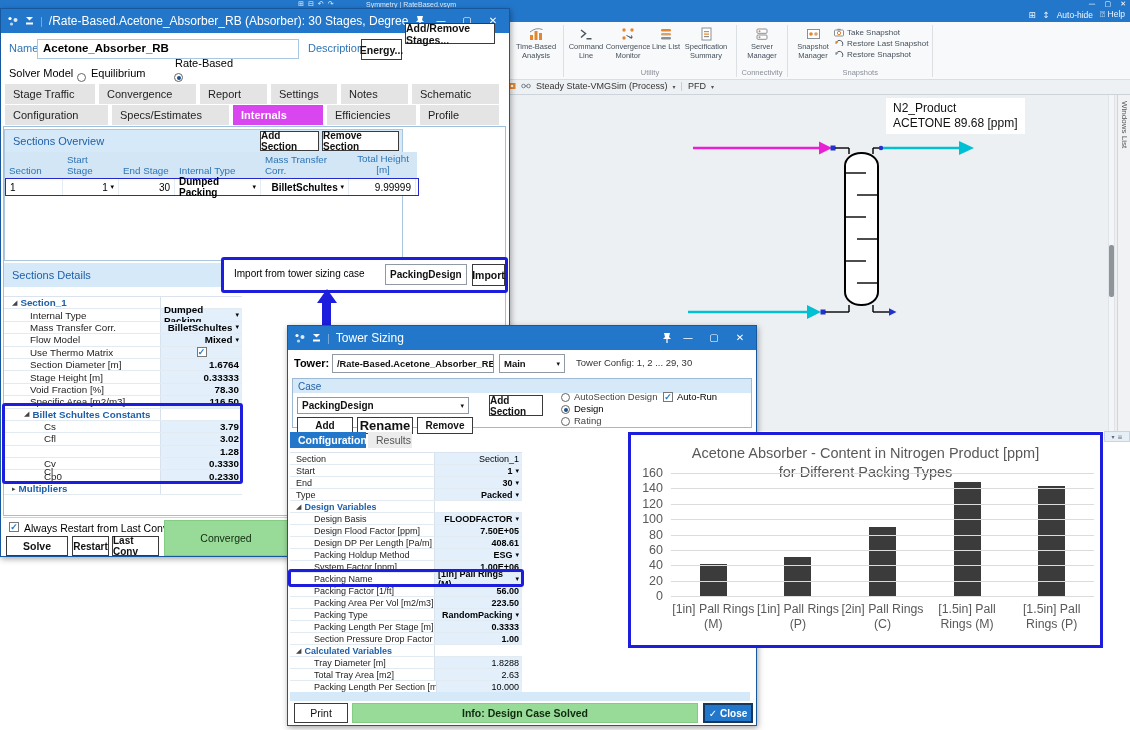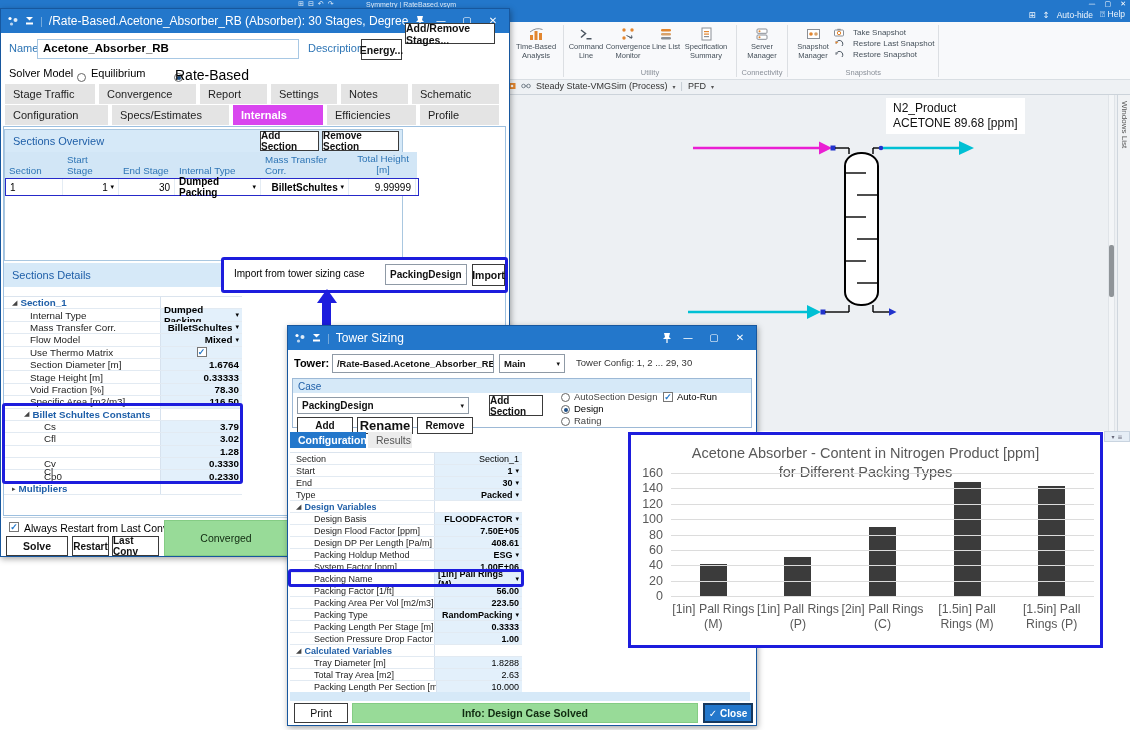--- a/index.html
+++ b/index.html
@@ -17,21 +17,21 @@
 #menubar-right{position:absolute;right:5px;top:1px;display:flex;gap:7px;align-items:center;font-size:8.5px;color:#f0f6fc}
 #ribbon{left:0;top:22px;width:1130px;height:58px;background:#f8f9fb;border-bottom:1px solid #d9dee3}
 #ribbon-content{position:absolute;left:513px;top:2px;display:flex;align-items:stretch;height:54px}
 .rgroup{display:flex;flex-direction:column;align-items:center}
 .rgroup-row{display:flex;align-items:flex-start;flex:1}
 .rgroup-label{font-size:7.5px;color:#8a9099;text-align:center;height:10px}
 .rsep{width:1px;background:#dcdfe3;margin:1px 4px}
 .rbtn{width:46px;display:flex;flex-direction:column;align-items:center;padding-top:3px;cursor:default}
 .rbtn .rlab{font-size:7.5px;color:#45505a;text-align:center;line-height:8.5px;margin-top:2px}
 .snapstack{display:flex;flex-direction:column;justify-content:flex-start;padding-top:4px;gap:2px}
-.snapitem{display:flex;align-items:center;gap:9px;font-size:8px;color:#45505a;white-space:nowrap}
+.snapitem{display:flex;align-items:center;gap:3px;font-size:8px;color:#45505a;white-space:nowrap}
 #pfd-bar{left:0;top:80px;width:1130px;height:15px;background:#eef1f4;border-bottom:1px solid #ccd3da;font-size:9px;color:#333}
 #pfd-bar .inner{position:absolute;left:508px;top:1px;display:flex;align-items:center;gap:5px}
 .caret{font-size:6px;color:#555}
 
 
 #flowsheet{left:505px;top:95px;width:625px;height:336px;background:#edf0f3}
 #stream-label{left:886px;top:98px;background:#fff;padding:3px 7px;font-family:"DejaVu Sans Mono",monospace;font-size:12px;line-height:15px;color:#111;white-space:pre}
 #fs-scroll-track{left:1108px;top:95px;width:7px;height:336px;background:#f3f5f7;border-left:1px solid #e0e4e8;border-right:1px solid #e0e4e8}
 #fs-scroll-thumb{left:1109px;top:245px;width:5px;height:52px;background:#8f9498;border-radius:2px}
 #windows-list{left:1117px;top:95px;width:13px;height:336px;background:#f0f2f4;border-left:1px solid #cfd6dd}
@@ -338,21 +338,21 @@
     <div class="abs" style="left:36px;top:30px;width:262px;height:20px;background:#fff;border:1px solid #a8c8e4;font-size:11.5px;font-weight:700;padding:2px 5px">Acetone_Absorber_RB</div>
     <span class="abs" style="left:307px;top:33px;font-size:11px;color:#2e75b5"><span>Description</span> <span class="glyph" style="font-size:7px">▾</span></span>
     <div class="btn abs" style="left:360px;top:30px;width:41px;height:21px">Energy...</div>
     <div class="btn abs" style="left:404px;top:14px;width:90px;height:21px">Add/Remove Stages...</div>
 
     
     <span class="abs" style="left:8px;top:58px;font-size:11px">Solver Model</span>
     <span class="abs radio" style="left:76px;top:59px"></span>
     <span class="abs" style="left:90px;top:58px;font-size:11px">Equilibrium</span>
     <span class="abs radio on" style="left:160px;top:59px"></span>
-    <span class="abs" style="left:174px;top:58px;font-size:14px">Rate-Based</span>
+    <span class="abs" style="left:174px;top:48px;font-size:11px">Rate-Based</span>
 
     
     <div id="abs-tabs1" style="top:75px">
         <div class="ptab" style="width: 90px;">Stage Traffic</div>
         <div class="ptab" style="width: 97px;">Convergence</div>
         <div class="ptab" style="width: 67px;">Report</div>
         <div class="ptab" style="width: 66px;">Settings</div>
         <div class="ptab" style="width: 67px;">Notes</div>
         <div class="ptab" style="width: 87px;">Schematic</div>
       </div>

